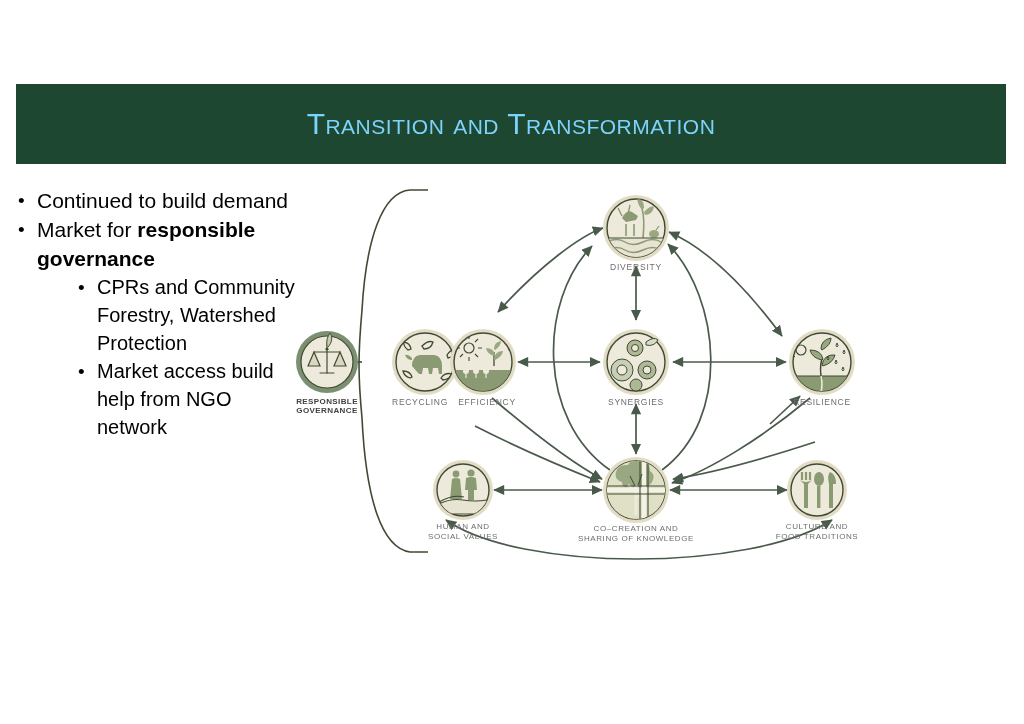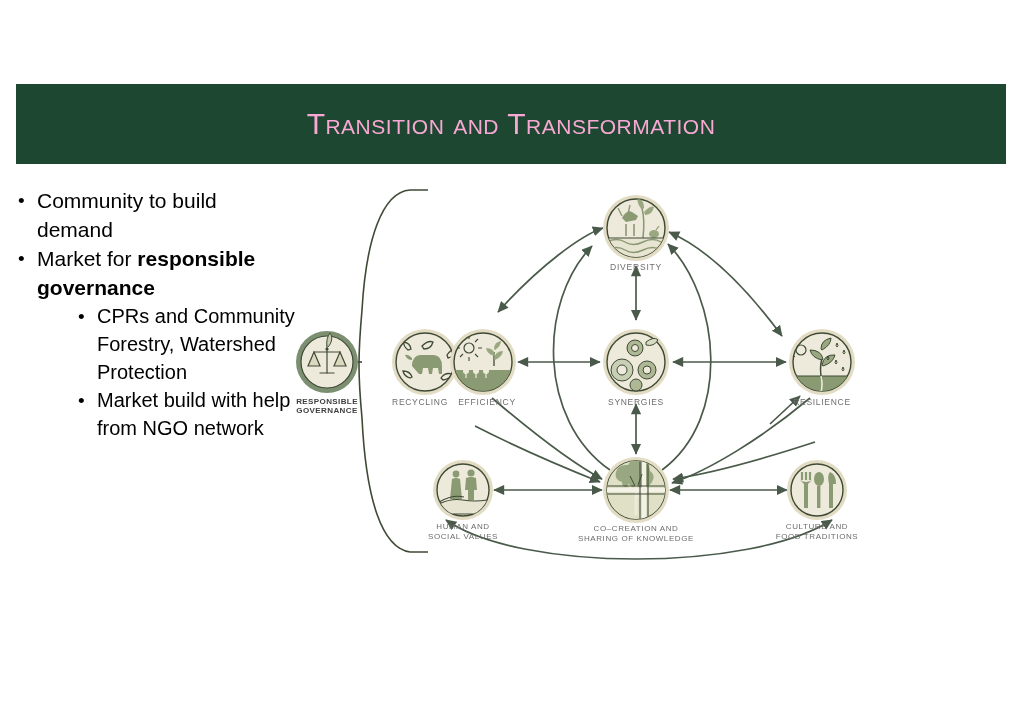--- a/index.html
+++ b/index.html
@@ -21,21 +21,21 @@
     left: 16px;
     top: 84px;
     width: 990px;
     height: 80px;
     background: #1d4730;
     display: flex;
     align-items: center;
     justify-content: center;
   }
   #title-text {
-    color: #f9a8d4;
+    color: #7dd3fc;
     font-family: "Liberation Sans", sans-serif;
     font-size: 30px;
     font-weight: 400;
     font-variant: small-caps;
     letter-spacing: 0.5px;
     white-space: nowrap;
   }
 
   
   #bullets {
@@ -77,36 +77,36 @@
 <body>
 
 <div id="title-bar">
   <div id="title-text">Transition and Transformation</div>
 </div>
 
 <div id="bullets">
 
   <div class="bullet-row lvl1">
     <span class="bullet-dot">•</span>
-    <span class="bullet-text"><span>Community to build demand</span></span>
+    <span class="bullet-text"><span>Continued to build demand</span></span>
   </div>
 
   <div class="bullet-row lvl1">
     <span class="bullet-dot">•</span>
     <span class="bullet-text"><span>Market for </span><b>responsible governance</b></span>
   </div>
 
   <div class="bullet-row lvl2">
     <span class="bullet-dot">•</span>
     <span class="bullet-text">CPRs and Community Forestry, Watershed Protection</span>
   </div>
 
   <div class="bullet-row lvl2">
     <span class="bullet-dot">•</span>
-    <span class="bullet-text">Market build with help from NGO network</span>
+    <span class="bullet-text">Market access build help from NGO network</span>
   </div>
 
 </div>
 
 <div id="diagram">
 <svg width="650" height="410" viewBox="0 0 650 410" xmlns="http://www.w3.org/2000/svg">
   <defs>
     <marker id="ah" markerWidth="7" markerHeight="7" refX="6" refY="3" orient="auto">
       <path d="M0,0 L6.5,3 L0,6 z" fill="#4a5a4a"></path>
     </marker>

